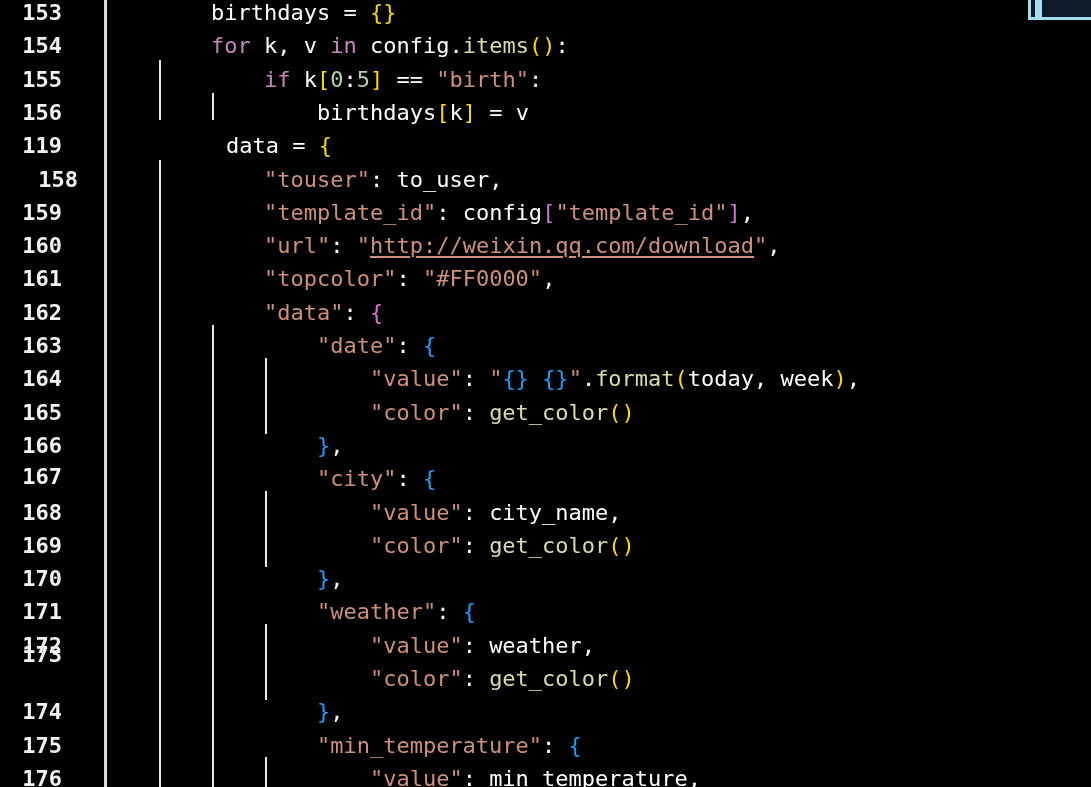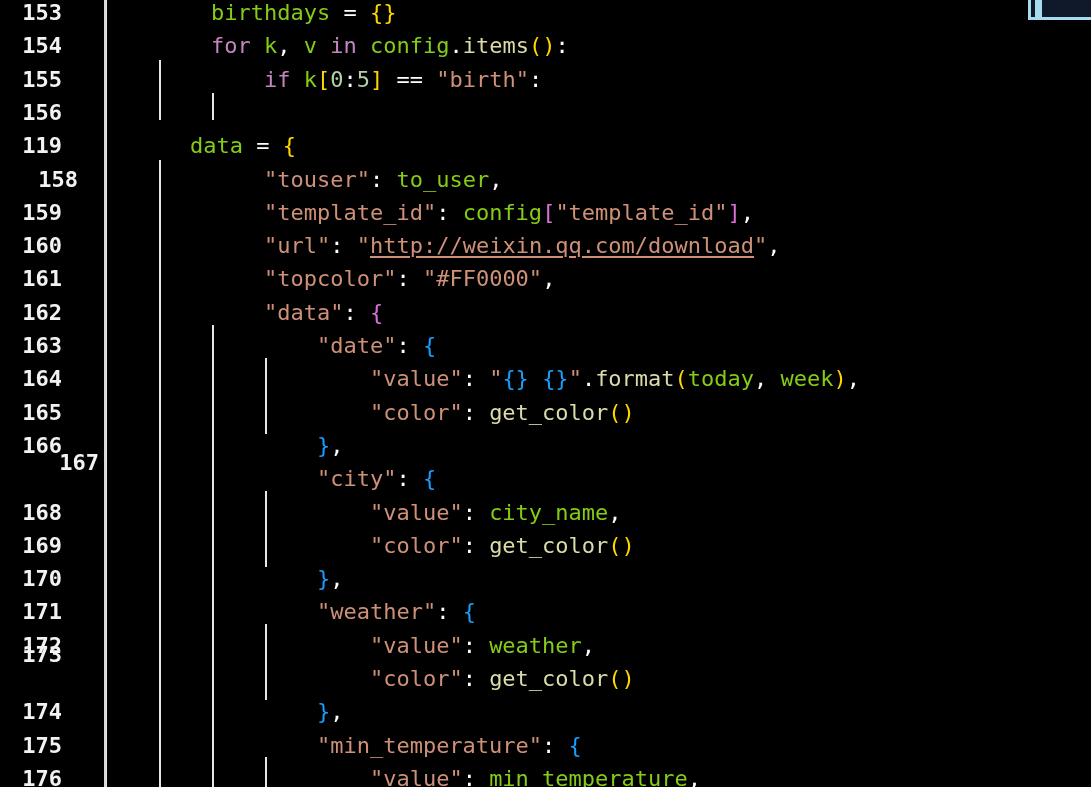--- a/index.html
+++ b/index.html
@@ -77,21 +77,21 @@
     white-space: pre;
     font-size: 22px;
     font-family: "DejaVu Sans Mono", "Liberation Mono", monospace;
     color: #ffffff;
   }
   .cline > span { white-space: pre; }
 
   
   .t-plain   { color: #ffffff; }
   .t-kw      { color: #c586c0; }          
-  .t-var     { color: #84cc16; }          
+  .t-var     { color: #ffffff; }          
   .t-func    { color: #dcdcaa; }          
   .t-str     { color: #ce9178; }          
   .t-num     { color: #b5cea8; }          
   .t-brk1    { color: #ffd700; }          
   .t-brk2    { color: #da70d6; }          
   .t-brk3    { color: #179fff; }          
   .t-op      { color: #ffffff; }
   .t-link    { color: #ce9178; text-decoration: underline; text-underline-offset: 3px; }
 
   
@@ -129,21 +129,22 @@
       <div class="indent-guide" style="left: 265px; top: 358px; height: 76px;"></div>
       <div class="indent-guide" style="left: 265px; top: 491px; height: 76px;"></div>
       <div class="indent-guide" style="left: 265px; top: 624px; height: 76px;"></div>
       <div class="indent-guide" style="left: 265px; top: 757px; height: 30px;"></div>
     </div>
 
   <div class="code-area">
       <div class="cline" style="top: -4px;"><span style="display: inline-block; margin-left: 105px;"><span class="t-plain">        </span><span class="t-var">birthdays</span><span class="t-plain"> </span><span class="t-op">=</span><span class="t-plain"> </span><span class="t-brk1">{}</span></span></div>
       <div class="cline" style="top: 29.3px;"><span style="display: inline-block; margin-left: 105px;"><span class="t-plain">        </span><span class="t-kw">for</span><span class="t-plain"> </span><span class="t-var">k</span><span class="t-plain">, </span><span class="t-var">v</span><span class="t-plain"> </span><span class="t-kw">in</span><span class="t-plain"> </span><span class="t-var">config</span><span class="t-plain">.</span><span class="t-func">items</span><span class="t-brk1">()</span><span class="t-plain">:</span></span></div>
       <div class="cline" style="top: 62.6px;"><span style="display: inline-block; margin-left: 105px;"><span class="t-plain">            </span><span class="t-kw">if</span><span class="t-plain"> </span><span class="t-var">k</span><span class="t-brk1">[</span><span class="t-num">0</span><span class="t-plain">:</span><span class="t-num">5</span><span class="t-brk1">]</span><span class="t-plain"> </span><span class="t-op">==</span><span class="t-plain"> </span><span class="t-str">"birth"</span><span class="t-plain">:</span></span></div>
-      <div class="cline" style="top: 129.2px;"><span style="display: inline-block; margin-left: 45px; padding-left: 39px;"><span class="t-plain">        </span><span class="t-var">data</span><span class="t-plain"> </span><span class="t-op">=</span><span class="t-plain"> </span><span class="t-brk1">{</span></span></div>
+      <div class="cline" style="top: 95.9px;"><span style="display: inline-block; margin-left: 105px;"><span class="t-plain">                </span><span class="t-var">birthdays</span><span class="t-brk1">[</span><span class="t-var">k</span><span class="t-brk1">]</span><span class="t-plain"> </span><span class="t-op">=</span><span class="t-plain"> </span><span class="t-var">v</span></span></div>
+      <div class="cline" style="top: 129.2px;"><span style="display: inline-block; margin-left: 81px; padding-left: 39px;"><span class="t-plain">        </span><span class="t-var">data</span><span class="t-plain"> </span><span class="t-op">=</span><span class="t-plain"> </span><span class="t-brk1">{</span></span></div>
       <div class="cline" style="top: 162.5px;"><span style="display: inline-block; margin-left: 105px;"><span class="t-plain">            </span><span class="t-str">"touser"</span><span class="t-plain">: </span><span class="t-var">to_user</span><span class="t-plain">,</span></span></div>
       <div class="cline" style="top: 195.8px;"><span style="display: inline-block; margin-left: 105px;"><span class="t-plain">            </span><span class="t-str">"template_id"</span><span class="t-plain">: </span><span class="t-var">config</span><span class="t-brk2">[</span><span class="t-str">"template_id"</span><span class="t-brk2">]</span><span class="t-plain">,</span></span></div>
       <div class="cline" style="top: 229.1px;"><span style="display: inline-block; margin-left: 105px;"><span class="t-plain">            </span><span class="t-str">"url"</span><span class="t-plain">: </span><span class="t-str">"</span><span class="t-link">http://weixin.qq.com/download</span><span class="t-str">"</span><span class="t-plain">,</span></span></div>
       <div class="cline" style="top: 262.4px;"><span style="display: inline-block; margin-left: 105px;"><span class="t-plain">            </span><span class="t-str">"topcolor"</span><span class="t-plain">: </span><span class="t-str">"#FF0000"</span><span class="t-plain">,</span></span></div>
       <div class="cline" style="top: 295.7px;"><span style="display: inline-block; margin-left: 105px;"><span class="t-plain">            </span><span class="t-str">"data"</span><span class="t-plain">: </span><span class="t-brk2">{</span></span></div>
       <div class="cline" style="top: 329px;"><span style="display: inline-block; margin-left: 105px;"><span class="t-plain">                </span><span class="t-str">"date"</span><span class="t-plain">: </span><span class="t-brk3">{</span></span></div>
       <div class="cline" style="top: 362.3px;"><span style="display: inline-block; margin-left: 105px;"><span class="t-plain">                    </span><span class="t-str">"value"</span><span class="t-plain">: </span><span class="t-str">"</span><span class="t-brk3">{}</span><span class="t-str"> </span><span class="t-brk3">{}</span><span class="t-str">"</span><span class="t-plain">.</span><span class="t-func">format</span><span class="t-brk1">(</span><span class="t-var">today</span><span class="t-plain">, </span><span class="t-var">week</span><span class="t-brk1">)</span><span class="t-plain">,</span></span></div>
       <div class="cline" style="top: 395.6px;"><span style="display: inline-block; margin-left: 105px;"><span class="t-plain">                    </span><span class="t-str">"color"</span><span class="t-plain">: </span><span class="t-func">get_color</span><span class="t-brk1">()</span></span></div>
       <div class="cline" style="top: 428.9px;"><span style="display: inline-block; margin-left: 105px;"><span class="t-plain">                </span><span class="t-brk3">}</span><span class="t-plain">,</span></span></div>
       <div class="cline" style="top: 462.2px;"><span style="display: inline-block; margin-left: 105px;"><span class="t-plain">                </span><span class="t-str">"city"</span><span class="t-plain">: </span><span class="t-brk3">{</span></span></div>
@@ -166,21 +167,21 @@
       <div class="lnum" style="top: 129.2px;">119</div>
       <div class="lnum" style="top: 162.5px; margin-left: 16px;">158</div>
       <div class="lnum" style="top: 195.8px;">159</div>
       <div class="lnum" style="top: 229.1px;">160</div>
       <div class="lnum" style="top: 262.4px;">161</div>
       <div class="lnum" style="top: 295.7px;">162</div>
       <div class="lnum" style="top: 329px;">163</div>
       <div class="lnum" style="top: 362.3px;">164</div>
       <div class="lnum" style="top: 395.6px;">165</div>
       <div class="lnum" style="top: 428.9px;">166</div>
-      <div class="lnum" style="top: 446px; padding-left: 37px;">167</div>
+      <div class="lnum" style="top: 460px;">167</div>
       <div class="lnum" style="top: 495.5px;">168</div>
       <div class="lnum" style="top: 528.8px;">169</div>
       <div class="lnum" style="top: 562.1px;">170</div>
       <div class="lnum" style="top: 595.4px;">171</div>
       <div class="lnum" style="top: 628.7px;">172</div>
       <div class="lnum" style="top: 638px;">173</div>
       <div class="lnum" style="top: 695.3px;">174</div>
       <div class="lnum" style="top: 728.6px;">175</div>
       <div class="lnum" style="top: 761.9px;">176</div>
     </div>

